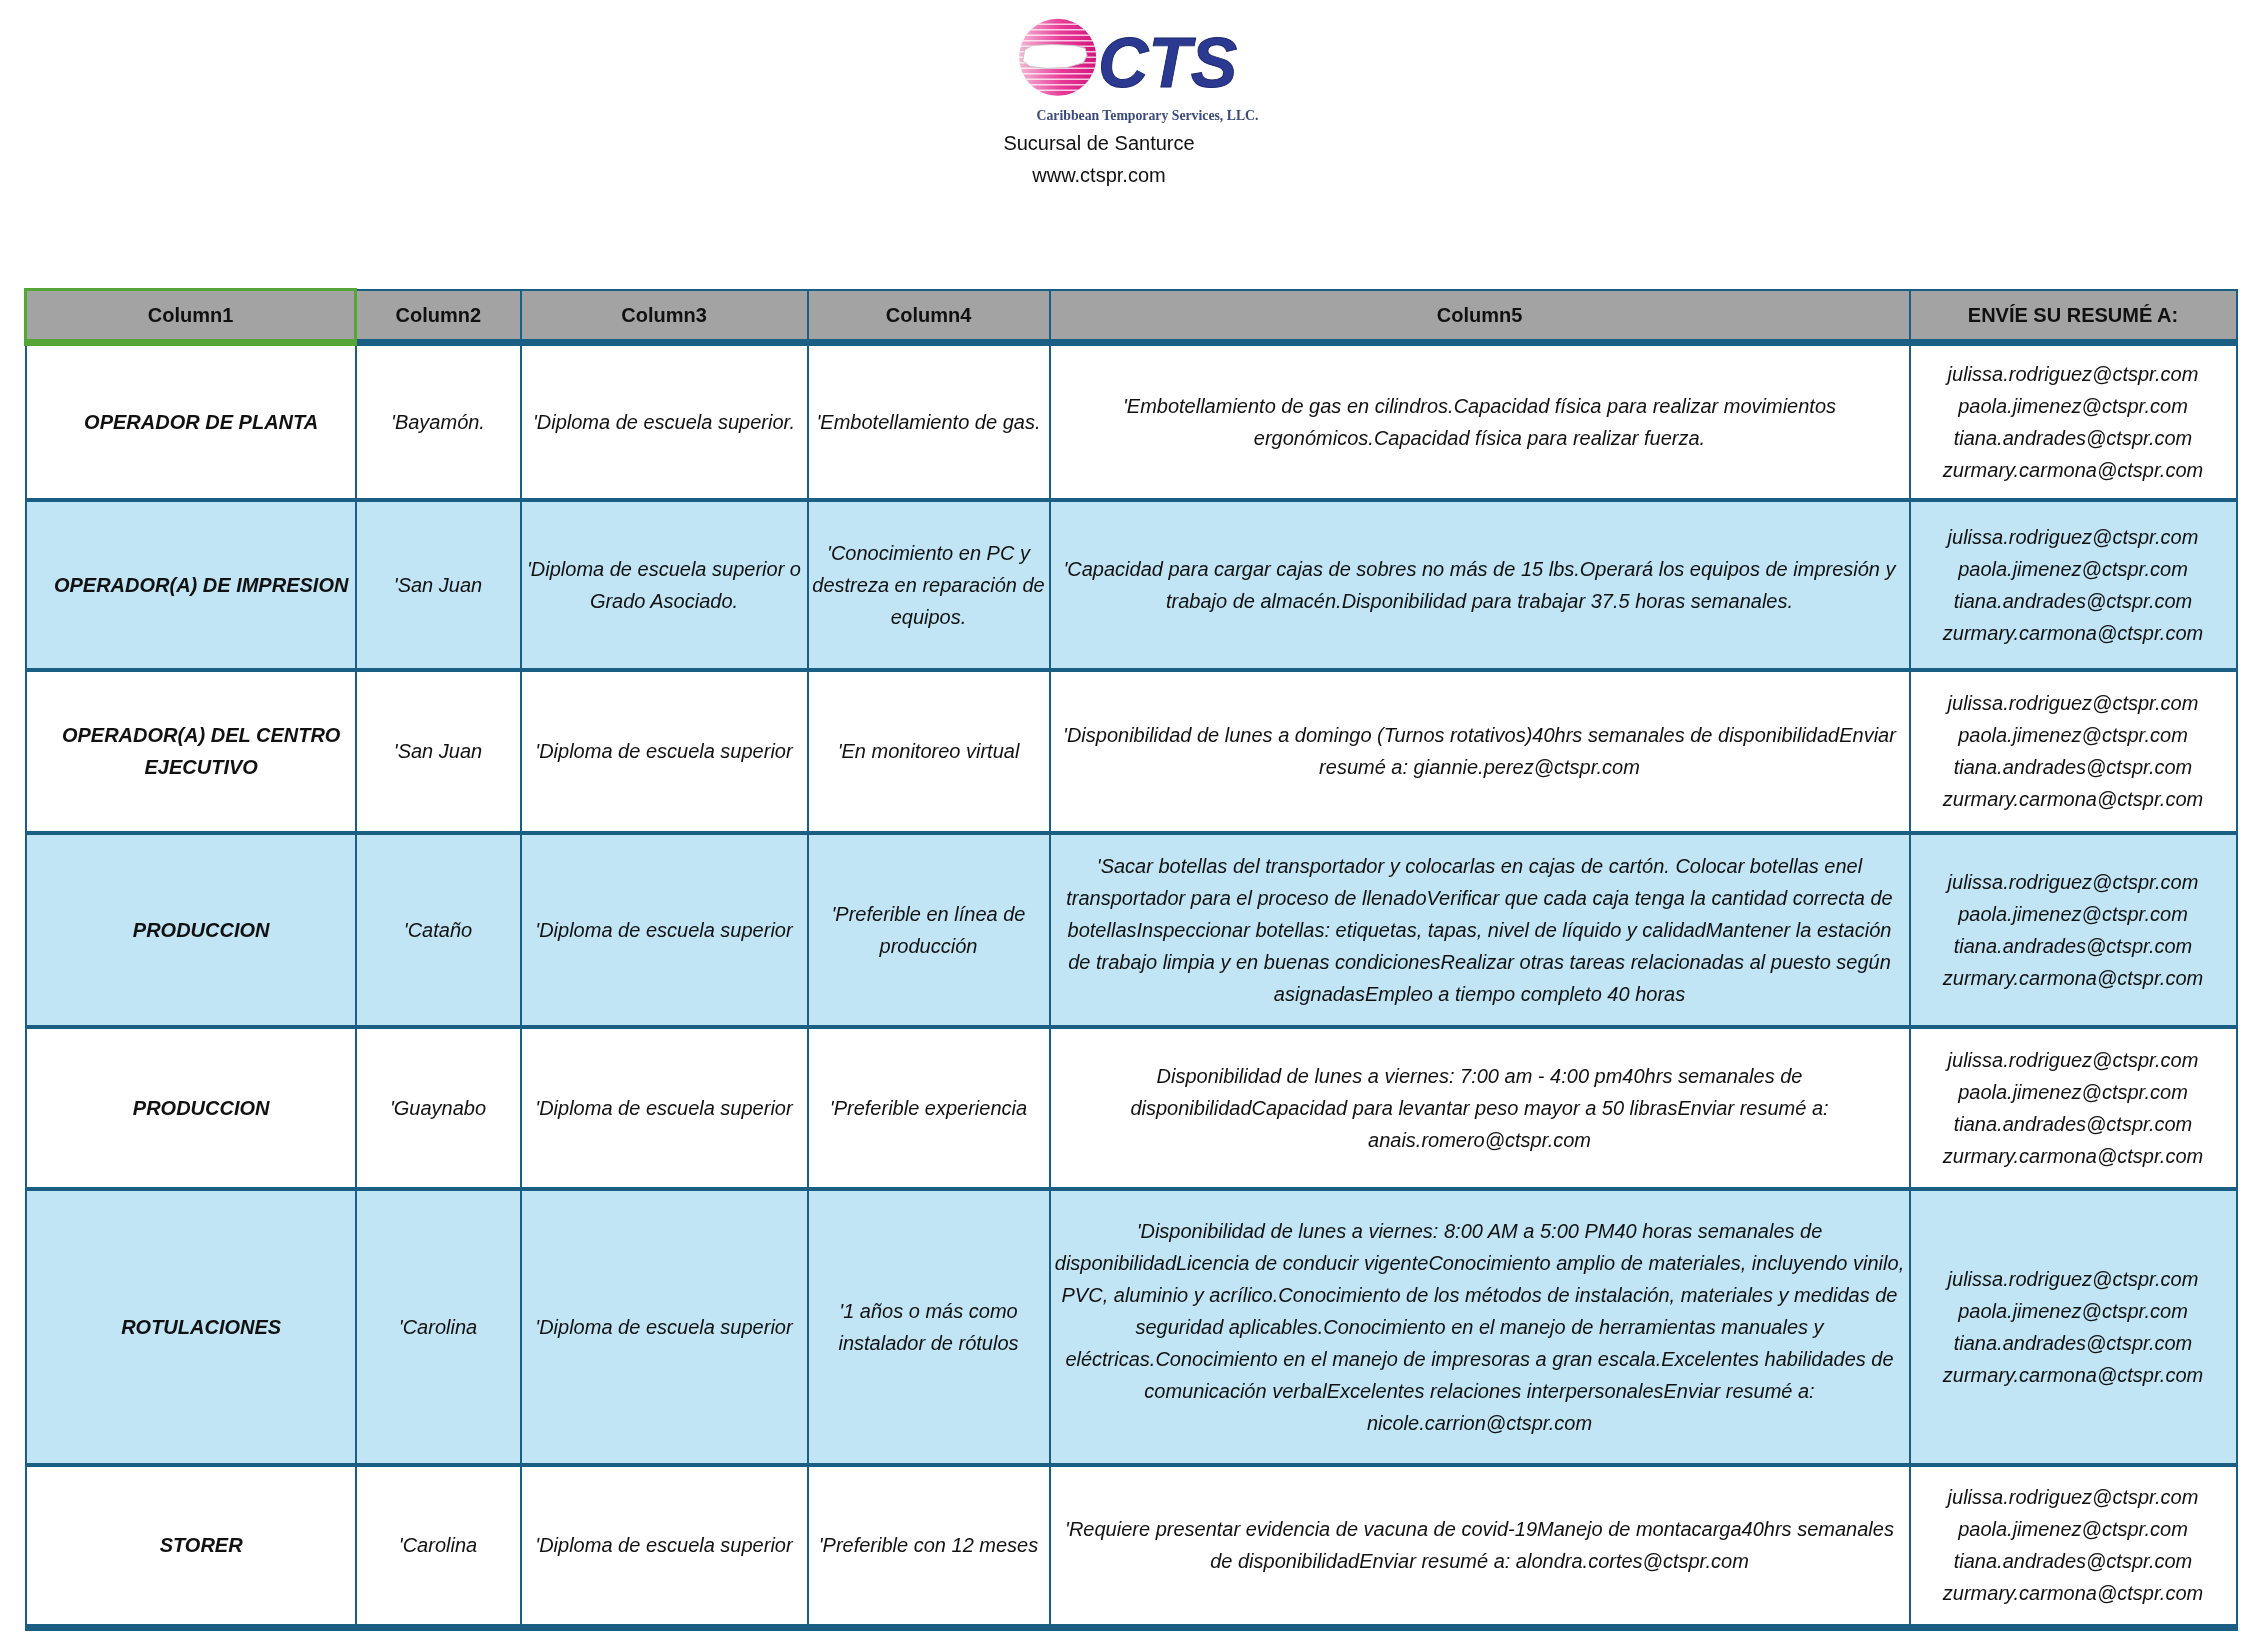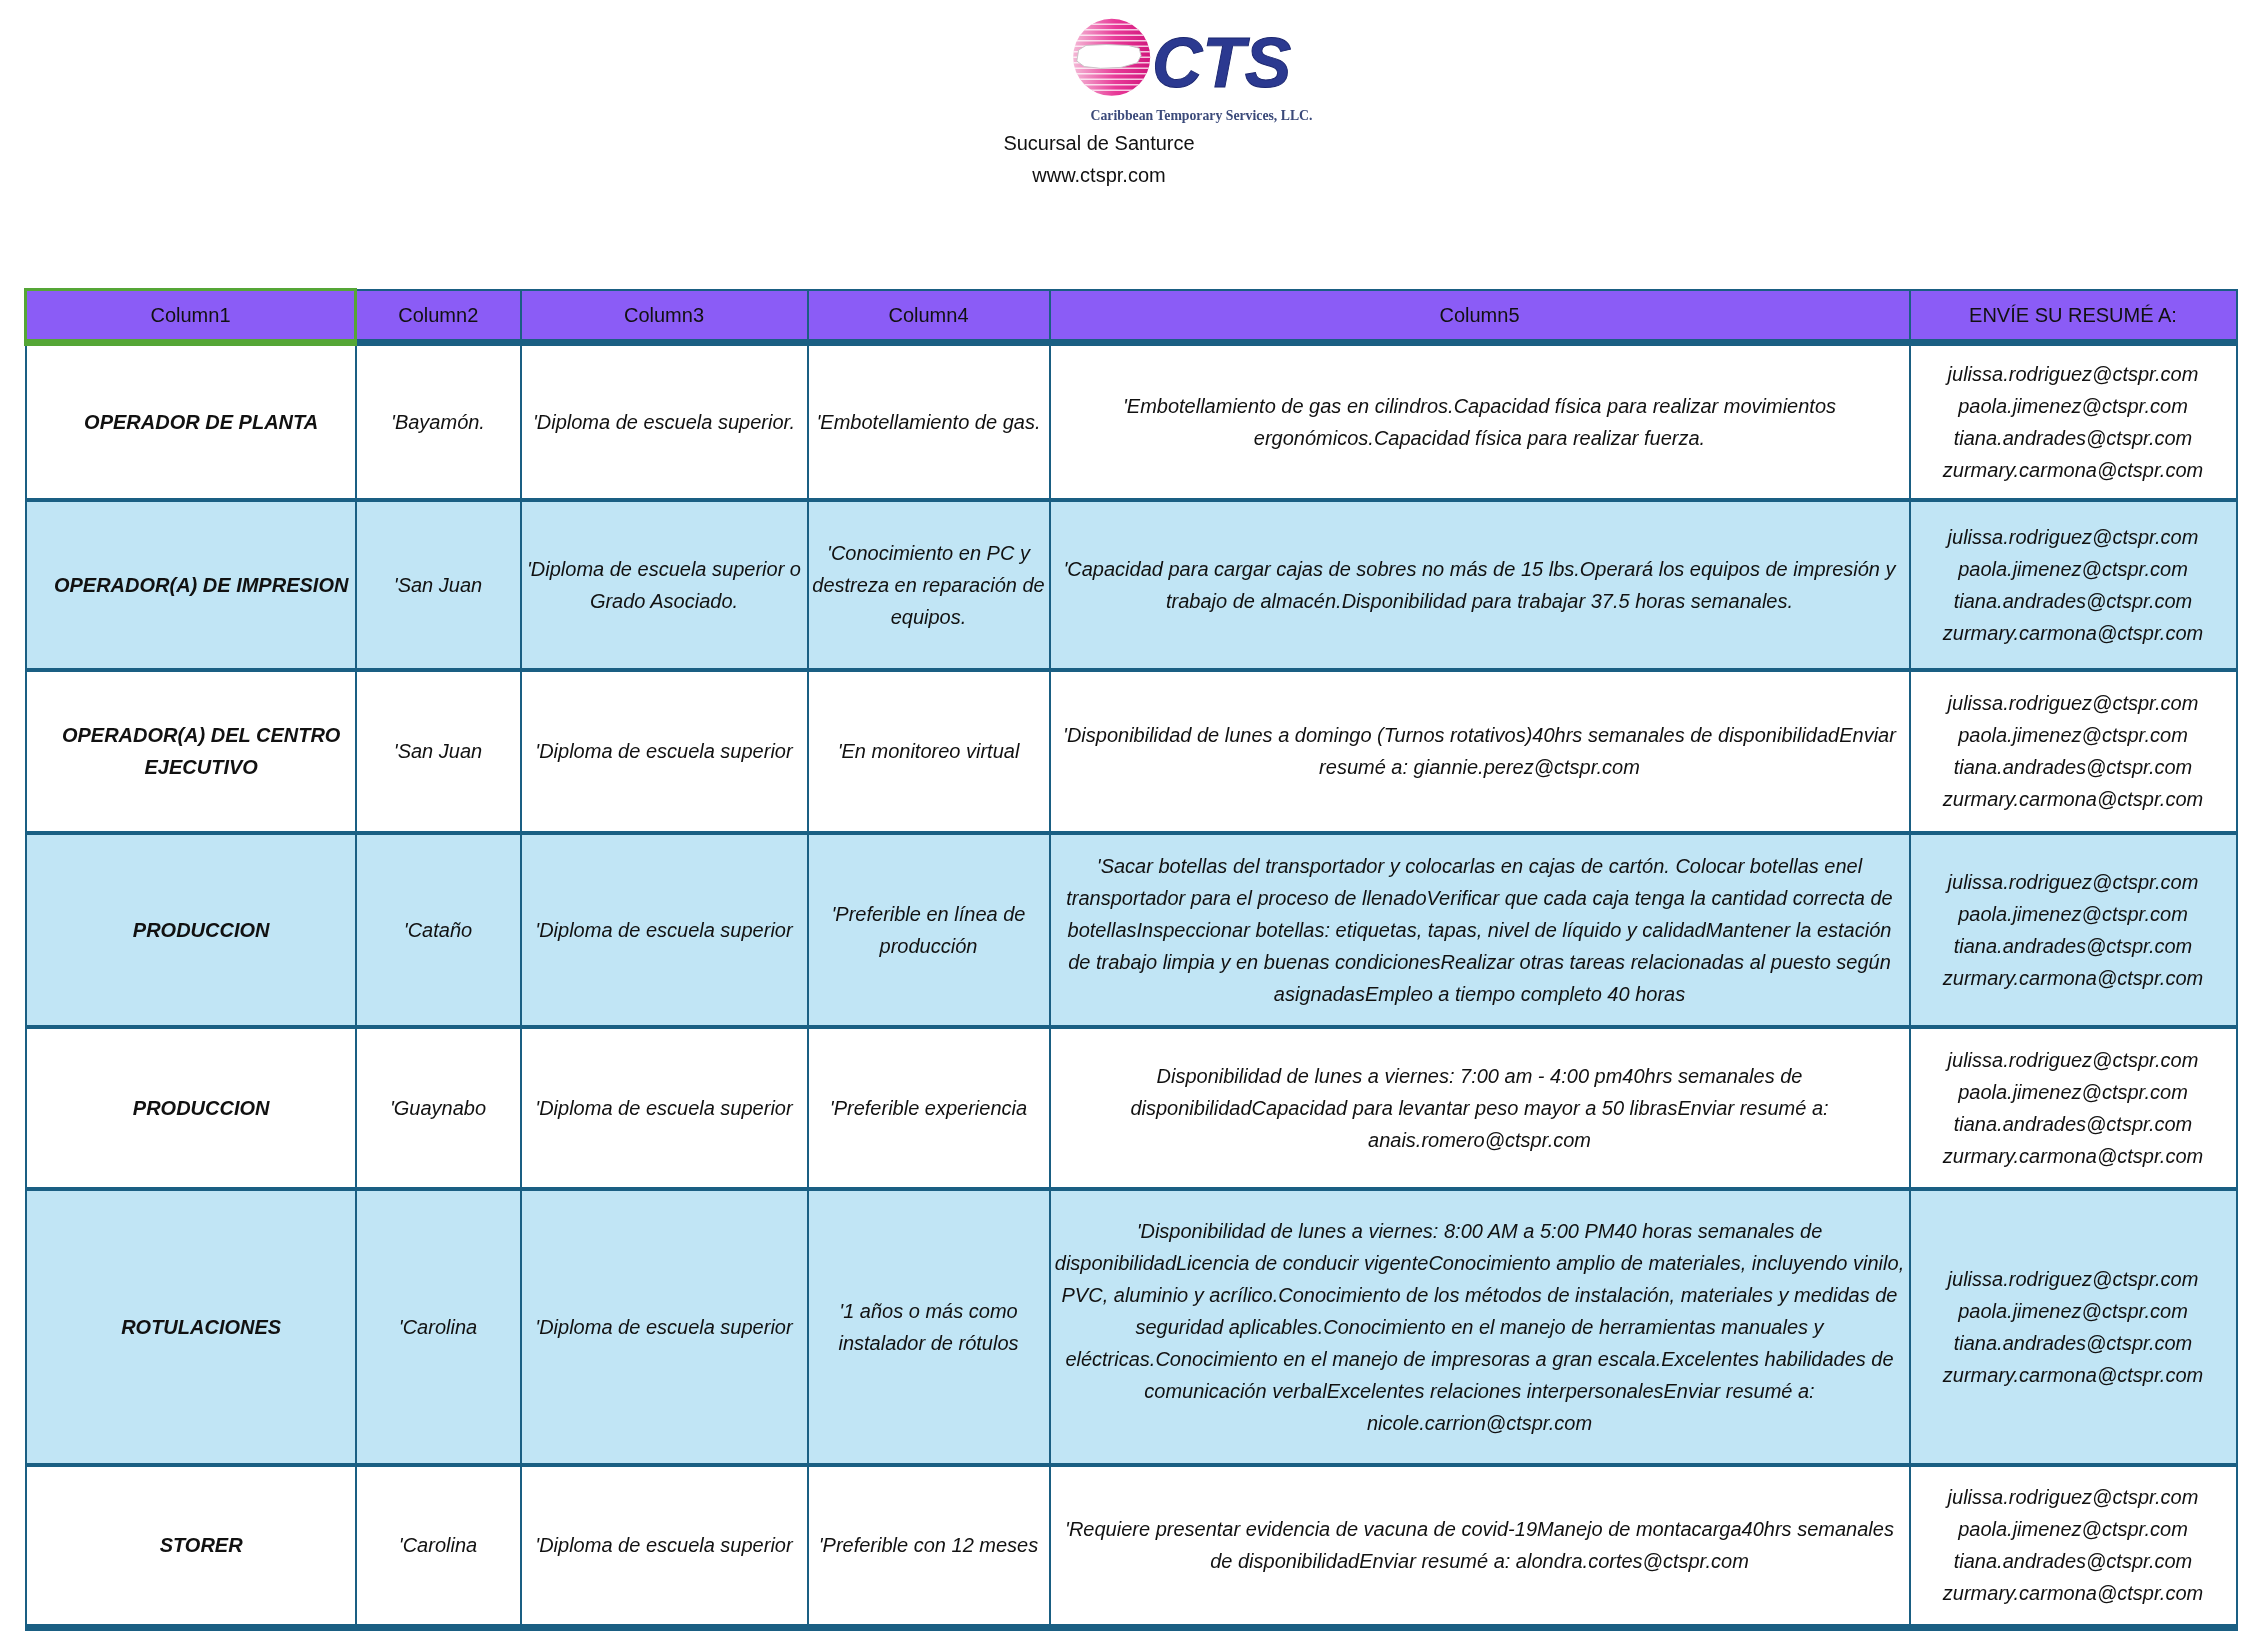--- a/index.html
+++ b/index.html
@@ -1,38 +1,38 @@
 <!DOCTYPE html>
 <html style="font-size:14.7px"><head>
 <meta charset="utf-8">
 <style>
   html, body { margin: 0; padding: 0; background: #ffffff; }
   body {
     width: 2261px; height: 1640px; position: relative; overflow: hidden;
     font-family: "Liberation Sans", "DejaVu Sans", sans-serif; color: #111;
   }
   .logo {
-    position: absolute; left: 1064px; top: 16.5px; width: 275px; height: 110px;
+    position: absolute; left: 1010px; top: 16.5px; width: 275px; height: 110px;
   }
   .logo svg { display: block; }
   .addr {
     position: absolute; left: 0; width: 2198px; text-align: center;
     font-size: 20px; line-height: 32px; color: #111;
   }
   .addr div { height: 32px; }
   table.jobs {
     position: absolute; left: 24px; top: 288px; width: 2211px;
     border-collapse: collapse; table-layout: fixed;
   }
   table.jobs th, table.jobs td {
     border: 2.8px solid #1a5f83; text-align: center; vertical-align: middle;
     font-size: 20px; line-height: 32px; padding: 0 3.7px; box-sizing: border-box;
   }
   table.jobs thead th {
-    font-weight: normal; height: 53px; background: #8b5cf6; border-bottom: 7.3px solid #1a5f83;
+    font-weight: bold; height: 53px; background: #a3a3a3; border-bottom: 7.3px solid #1a5f83;
   }
   table.jobs thead th.first { border: 3.7px solid #55a636; border-bottom: 7.3px solid #55a636; }
   table.jobs td.title { font-weight: bold; padding-left: 25px; }
   table.jobs tr.alt td { background: #c1e5f5; }
   table.jobs tbody tr td { border-bottom-width: 4.6px; font-style: italic; }
   table.jobs tbody tr:last-child td { border-bottom-width: 7.3px; }
   .emails div { line-height: 32px; }
 </style>
 </head>
 <body>

